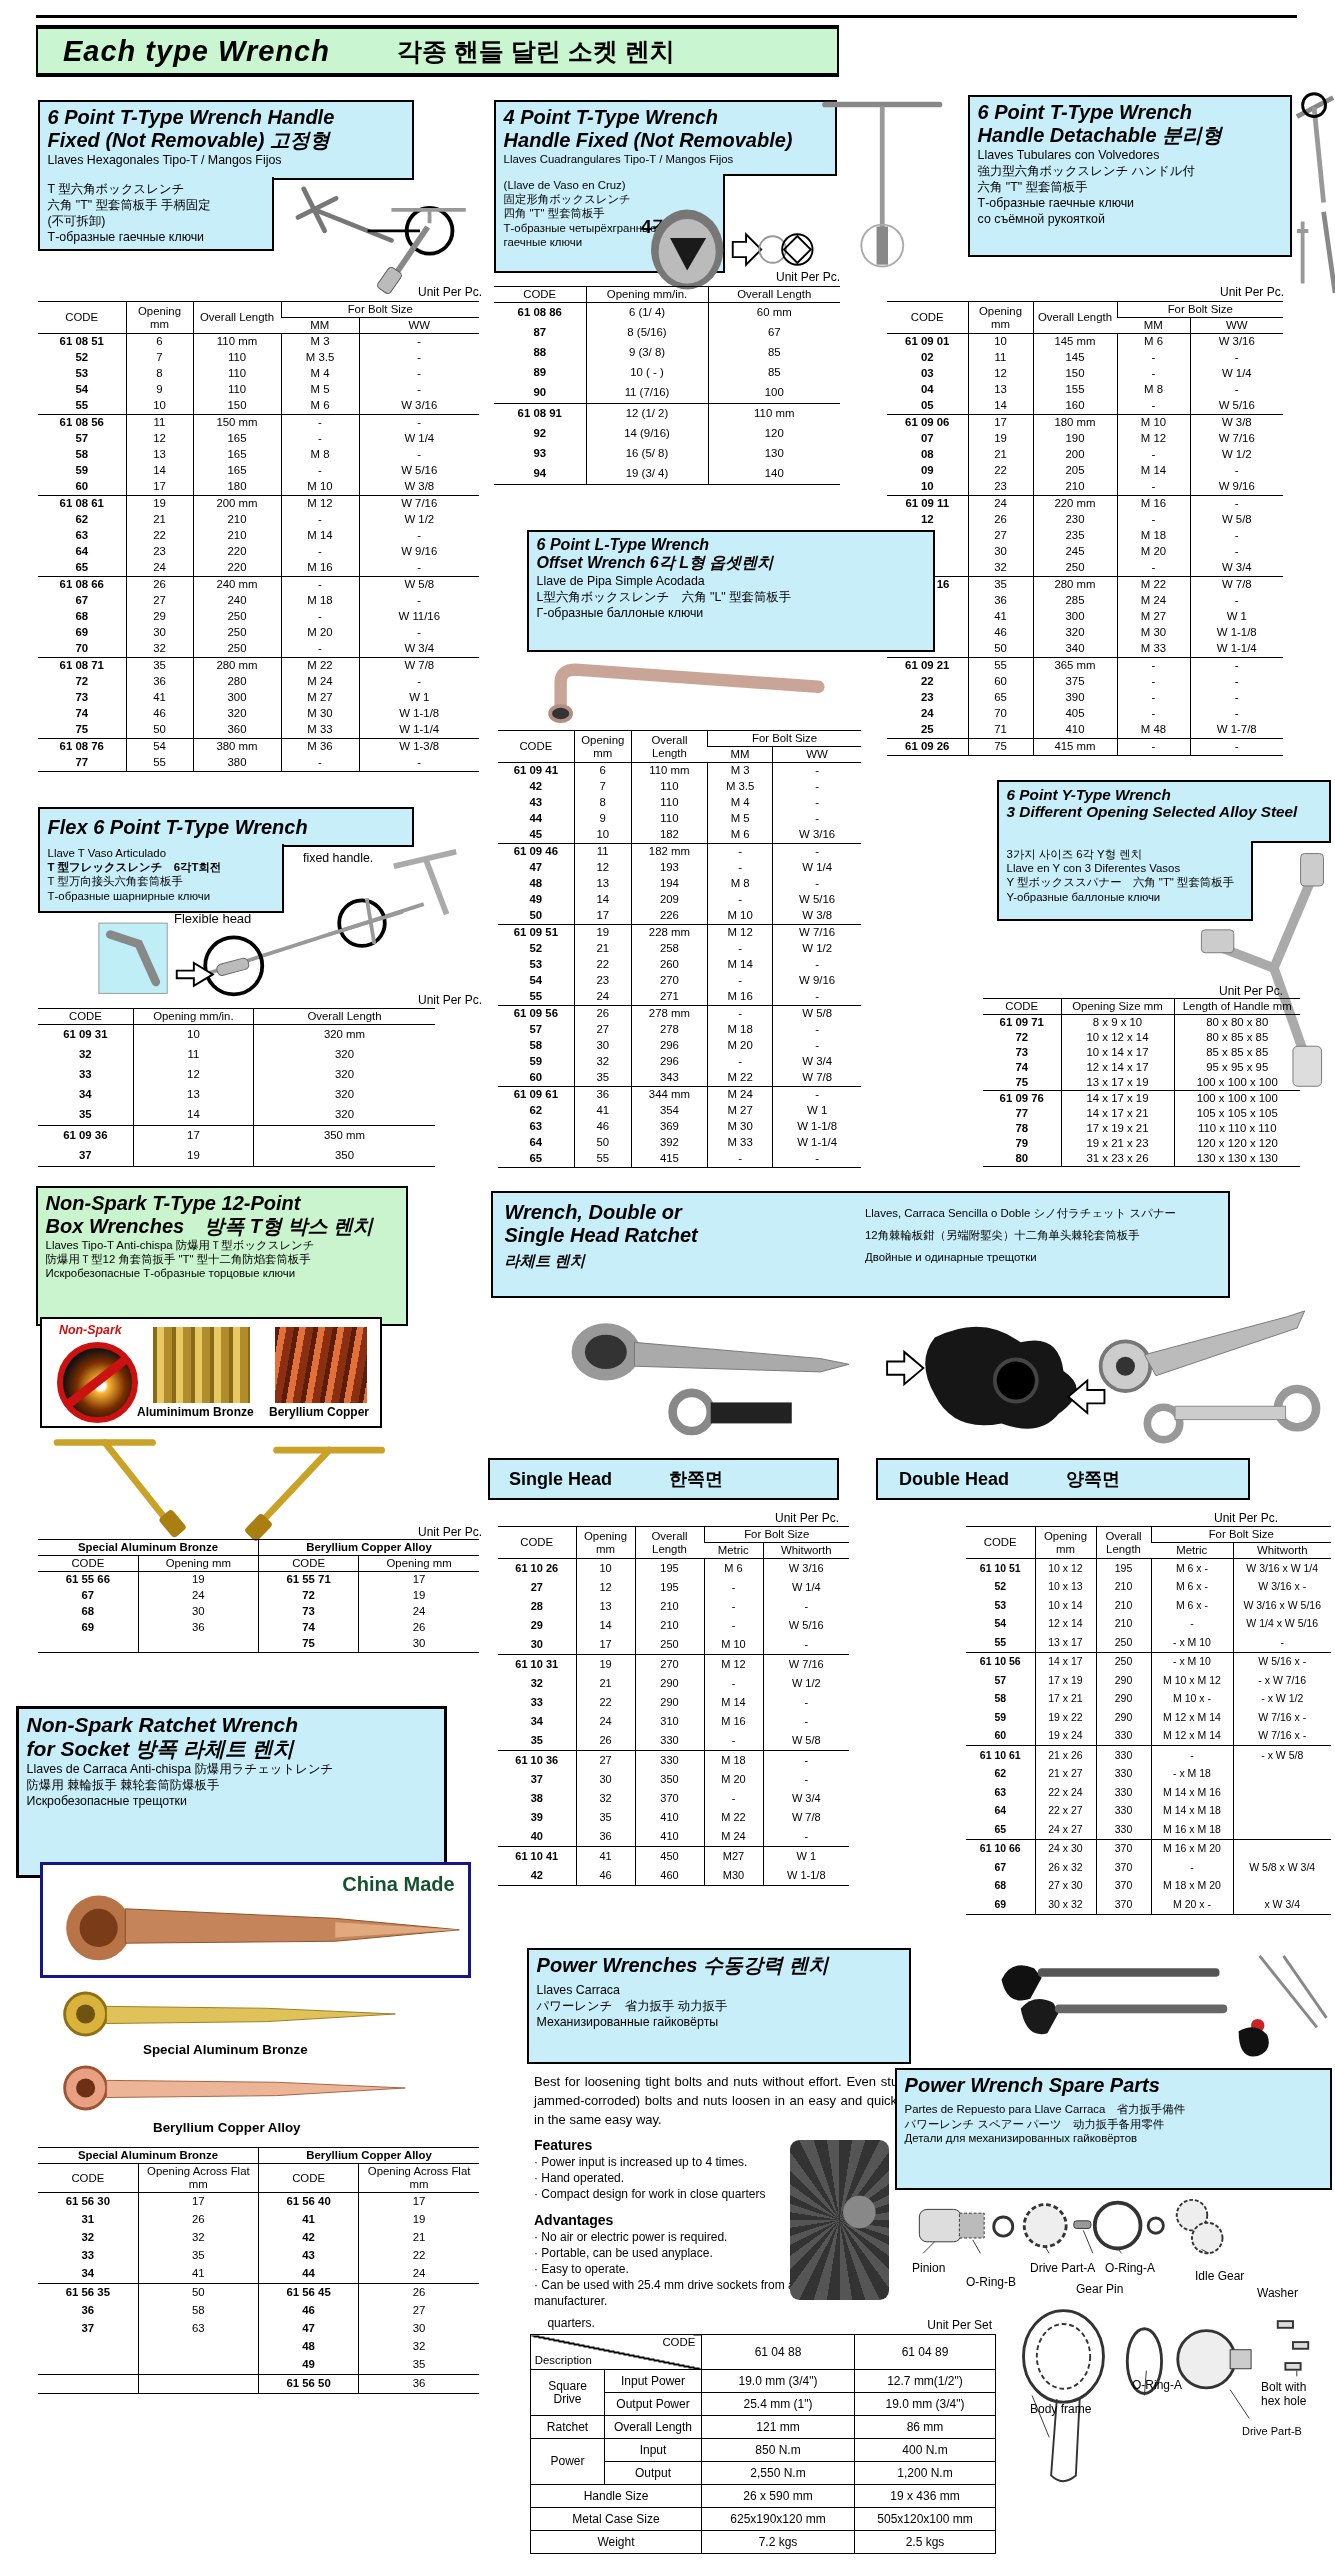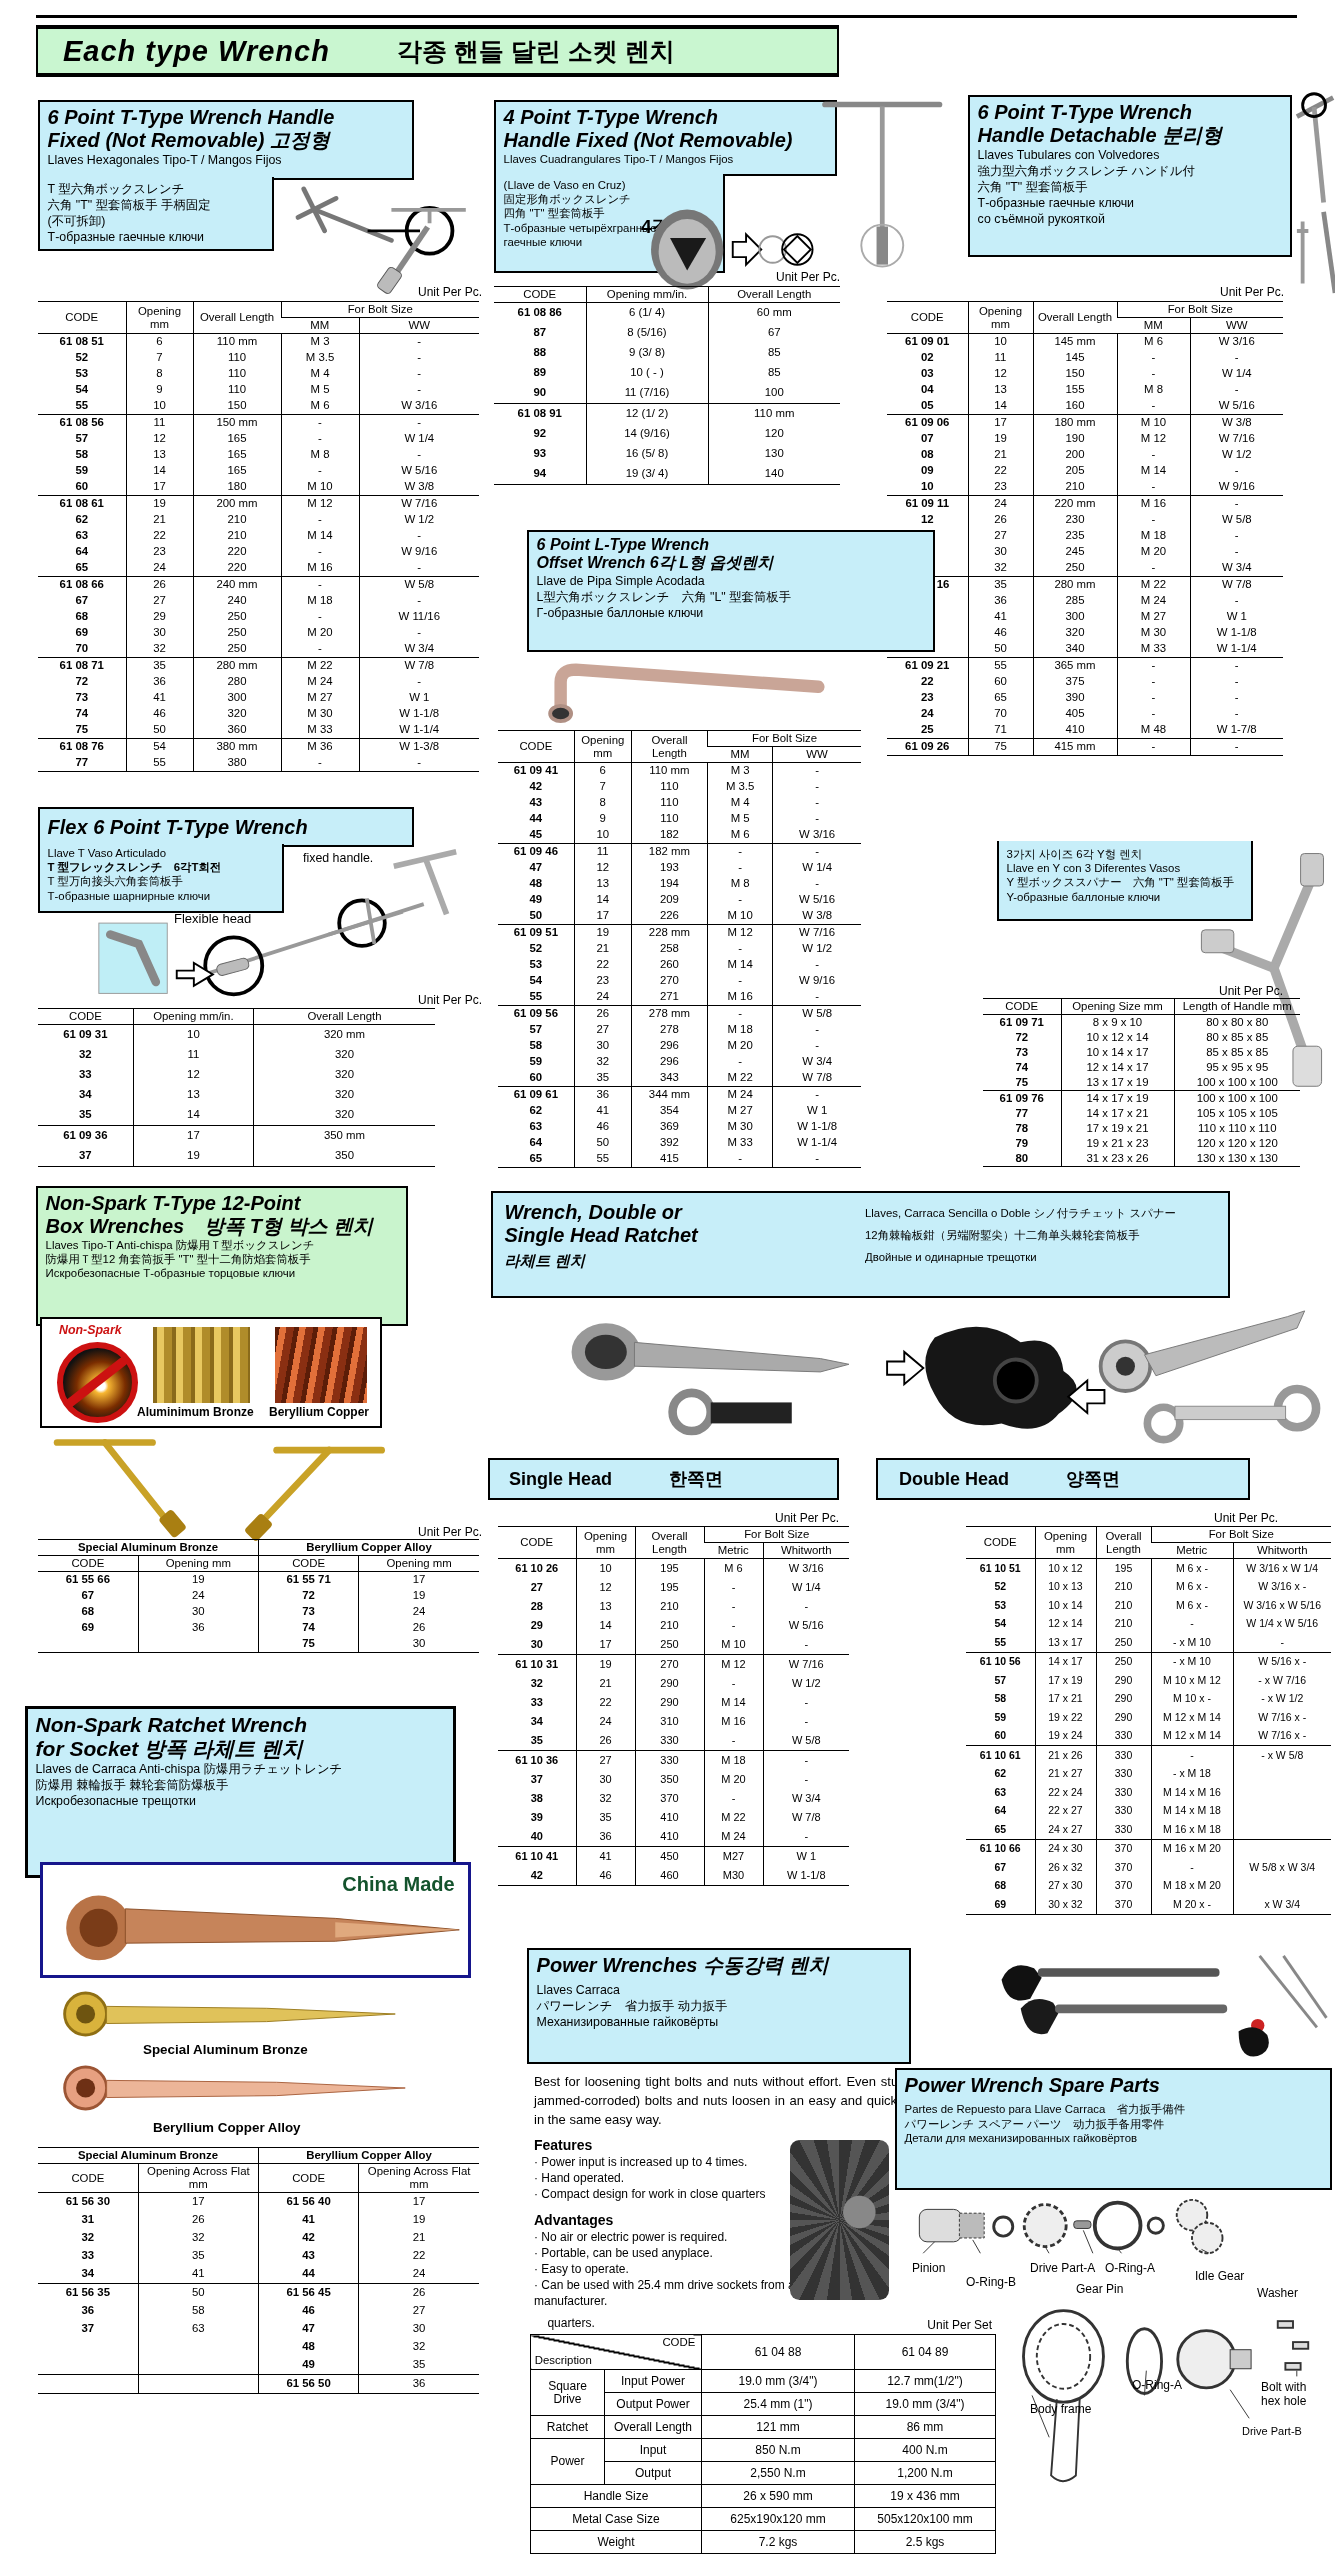--- a/index.html
+++ b/index.html
@@ -835,20 +835,24 @@
         <tr>
           <td>65</td>
           <td>55</td>
           <td>415</td>
           <td>-</td>
           <td>-</td>
         </tr>
       </tbody>
   </table>
 
+  <div class="abs box" style="left:997px;top:780px;width:334px;height:63px;">
+    <div class="bt xs">6 Point Y-Type Wrench</div>
+    <div class="bt xs">3 Different Opening Selected Alloy Steel</div>
+  </div>
   <div class="abs box" style="left:997px;top:841px;width:256px;height:80px;border-top:none;padding-top:5.7px;">
     <div class="sl sm">3가지 사이즈 6각 Y형 렌치</div>
     <div class="sl sm">Llave en Y con 3 Diferentes Vasos</div>
     <div class="sl sm">Y 型ボックススパナー　六角 "T" 型套筒板手</div>
     <div class="sl sm">Y-образные баллоные ключи</div>
   </div>
   <svg style="left:1207px;top:844px;" width="129" height="248" viewBox="0 0 135 260">
     <g stroke="#aaa" stroke-width="10" fill="none" stroke-linecap="round">
       <path d="M70 130 L108 40"></path>
         <path d="M70 130 L18 110"></path>
@@ -1418,21 +1422,21 @@
         <tr>
           <td>69</td>
           <td>30 x 32</td>
           <td>370</td>
           <td>M 20 x -</td>
           <td>x W 3/4</td>
         </tr>
       </tbody>
   </table>
 
-  <div class="abs box" style="left:25px;top:1706px;width:431px;height:172px;border-width:3.8px;">
+  <div class="abs box" style="left:16px;top:1706px;width:431px;height:172px;border-width:3.8px;">
     <div class="bt" style="font-size:21px;">Non-Spark Ratchet Wrench</div>
     <div class="bt" style="font-size:21px;">for Socket 방폭 라체트 렌치</div>
     <div class="sl">Llaves de Carraca Anti-chispa  防爆用ラチェットレンチ</div>
     <div class="sl">防爆用 棘輪扳手 棘轮套筒防爆板手</div>
     <div class="sl">Искробезопасные трещотки</div>
   </div>
   <div class="abs chinabox" style="left:40px;top:1862px;width:431px;height:116px;">
     <div class="china-t" style="right:13.4px;top:7.6px;">China Made</div>
     <svg style="left:5.7px;top:15.3px;" width="416" height="92" viewBox="0 0 436 96">
       <circle cx="52" cy="50" r="34" fill="#b87347"></circle>

